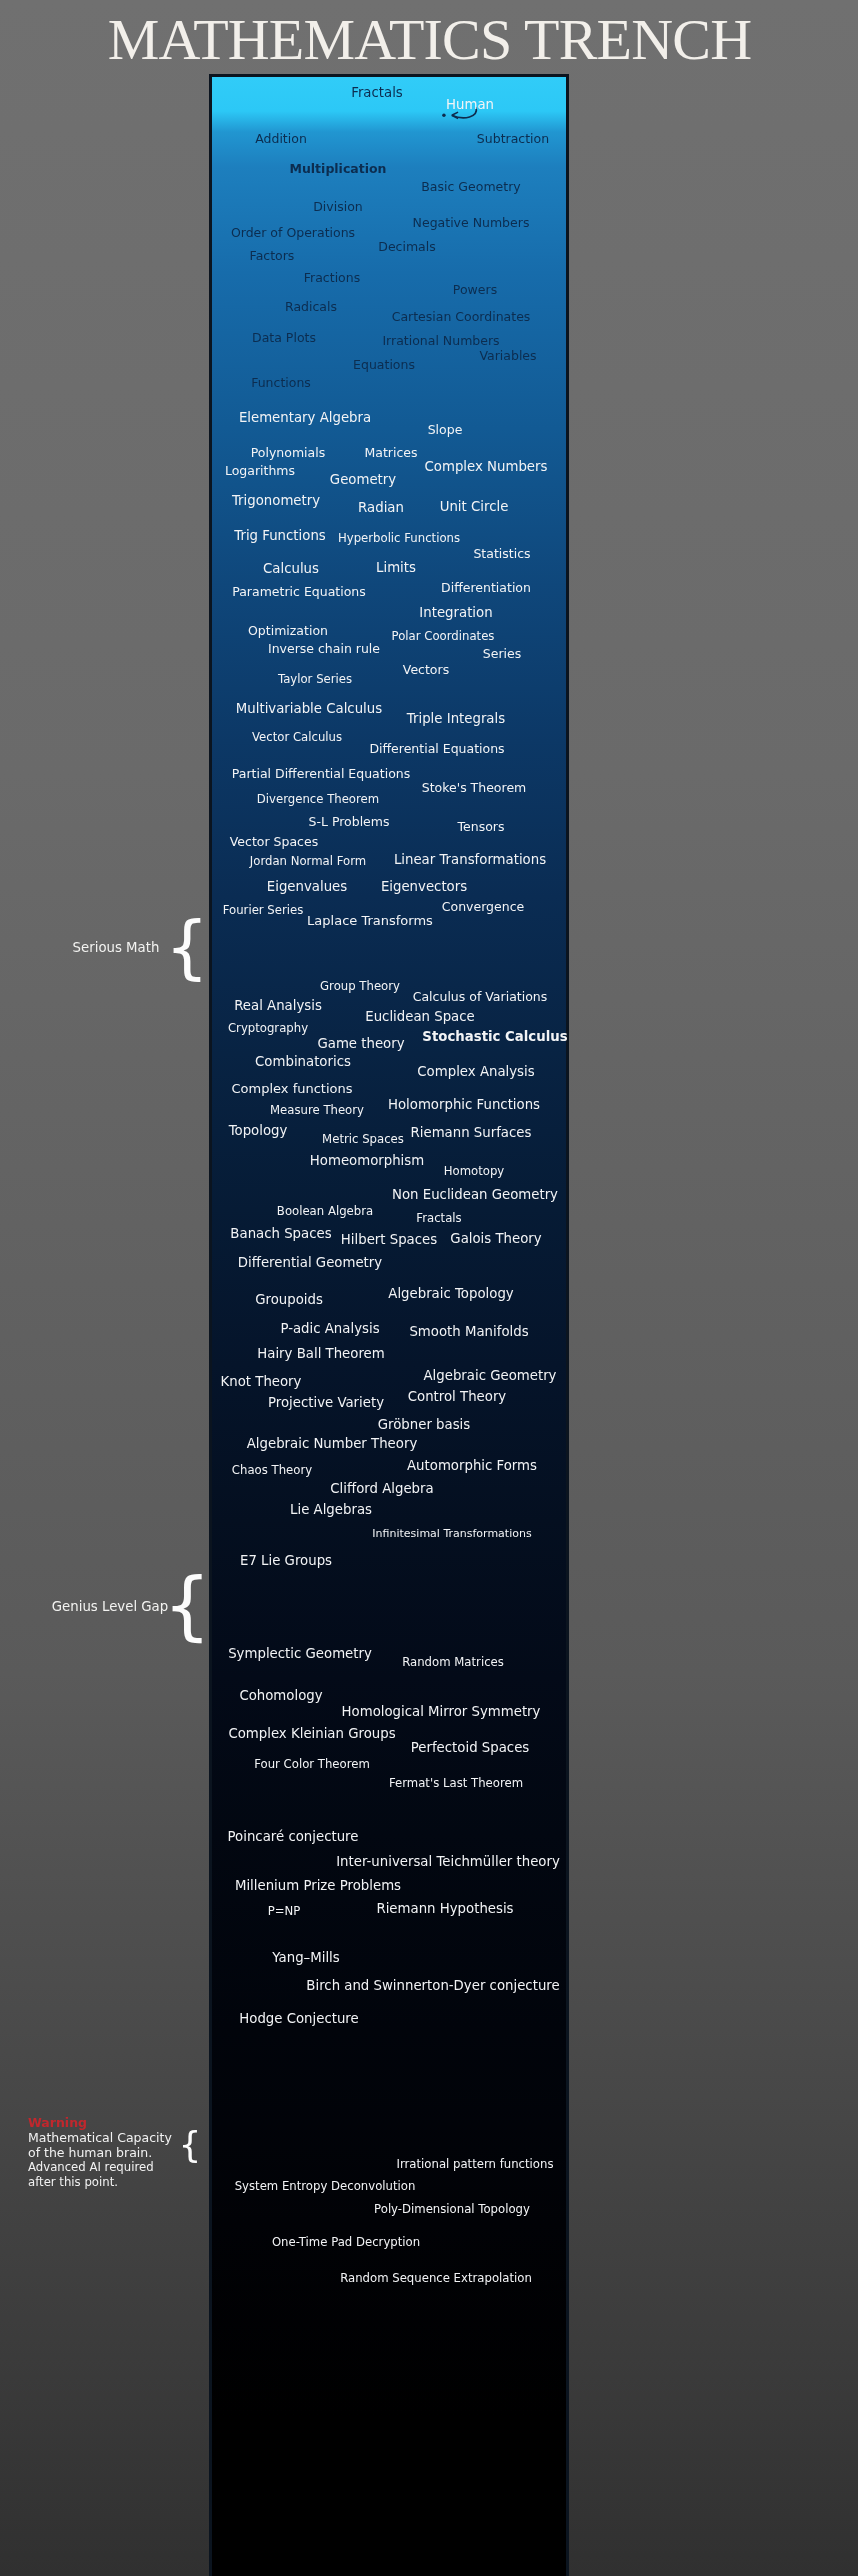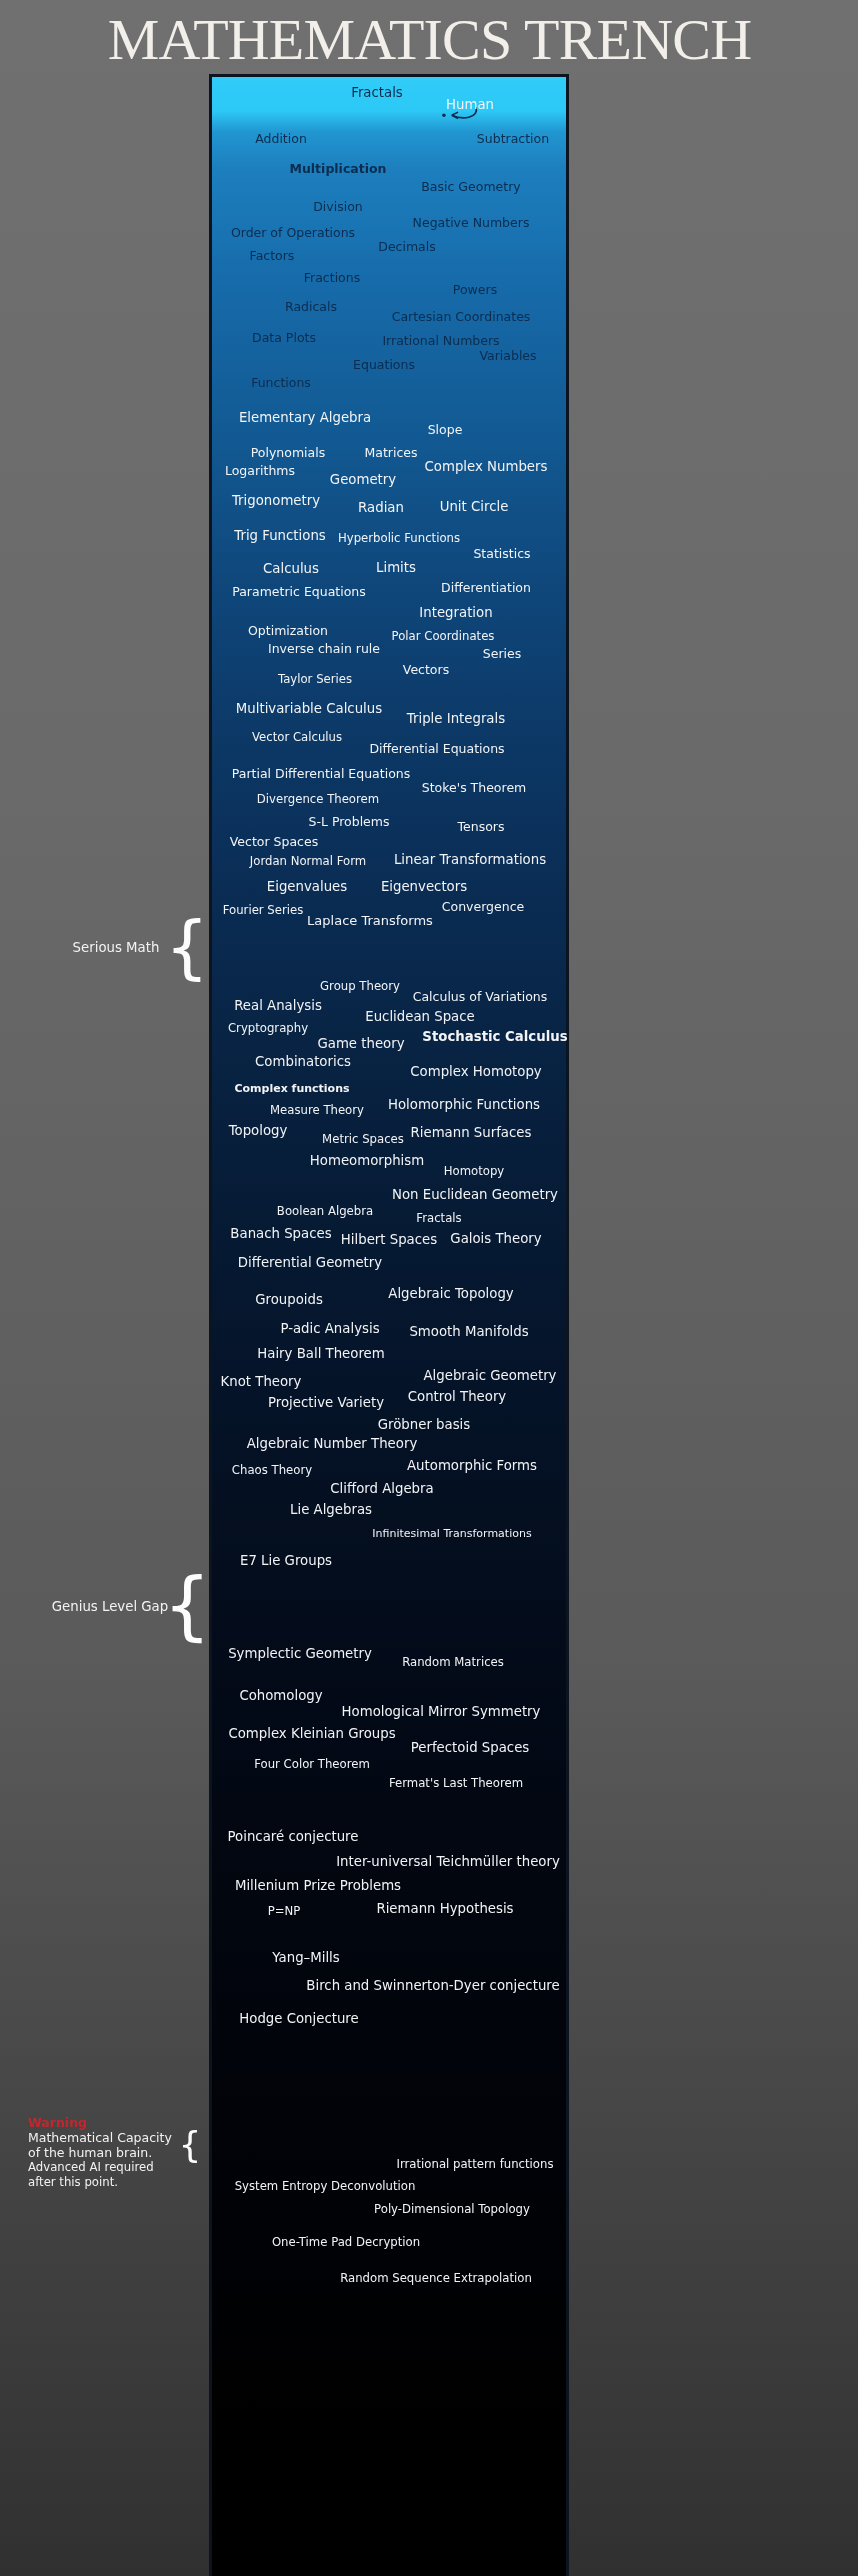--- a/index.html
+++ b/index.html
@@ -107,22 +107,22 @@
       <span class="topic" style="left: 271px; top: 829px;">Convergence</span>
       <span class="topic" style="left: 158px; top: 843px; font-size: 13px;">Laplace Transforms</span>
       <span class="topic" style="left: 148px; top: 909px; font-size: 11.7px;">Group Theory</span>
       <span class="topic" style="left: 268px; top: 919px;">Calculus of Variations</span>
       <span class="topic" style="left: 66px; top: 928px; font-size: 13.3px;">Real Analysis</span>
       <span class="topic" style="left: 208px; top: 939px; font-size: 13.3px;">Euclidean Space</span>
       <span class="topic" style="left: 56px; top: 951px; font-size: 11.7px;">Cryptography</span>
       <span class="topic" style="left: 283px; top: 959px; font-size: 13.3px; font-weight: bold;">Stochastic Calculus</span>
       <span class="topic" style="left: 149px; top: 966px; font-size: 13.3px;">Game theory</span>
       <span class="topic" style="left: 91px; top: 984px; font-size: 13.3px;">Combinatorics</span>
-      <span class="topic" style="left: 264px; top: 994px; font-size: 13.3px;">Complex Homotopy</span>
-      <span class="topic" style="left: 80px; top: 1011px; font-size: 11px; font-weight: bold;">Complex functions</span>
+      <span class="topic" style="left: 264px; top: 994px; font-size: 13.3px;">Complex Analysis</span>
+      <span class="topic" style="left: 80px; top: 1011px; font-size: 13px;">Complex functions</span>
       <span class="topic" style="left: 252px; top: 1027px; font-size: 13.3px;">Holomorphic Functions</span>
       <span class="topic" style="left: 105px; top: 1033px; font-size: 11.7px;">Measure Theory</span>
       <span class="topic" style="left: 46px; top: 1053px; font-size: 13.3px;">Topology</span>
       <span class="topic" style="left: 151px; top: 1062px; font-size: 11.7px;">Metric Spaces</span>
       <span class="topic" style="left: 259px; top: 1055px; font-size: 13.3px;">Riemann Surfaces</span>
       <span class="topic" style="left: 155px; top: 1083px; font-size: 13.3px;">Homeomorphism</span>
       <span class="topic" style="left: 262px; top: 1094px; font-size: 11.7px;">Homotopy</span>
       <span class="topic" style="left: 263px; top: 1117px; font-size: 13.3px;">Non Euclidean Geometry</span>
       <span class="topic" style="left: 113px; top: 1134px; font-size: 11.7px;">Boolean Algebra</span>
       <span class="topic" style="left: 227px; top: 1141px; font-size: 11.7px;">Fractals</span>

